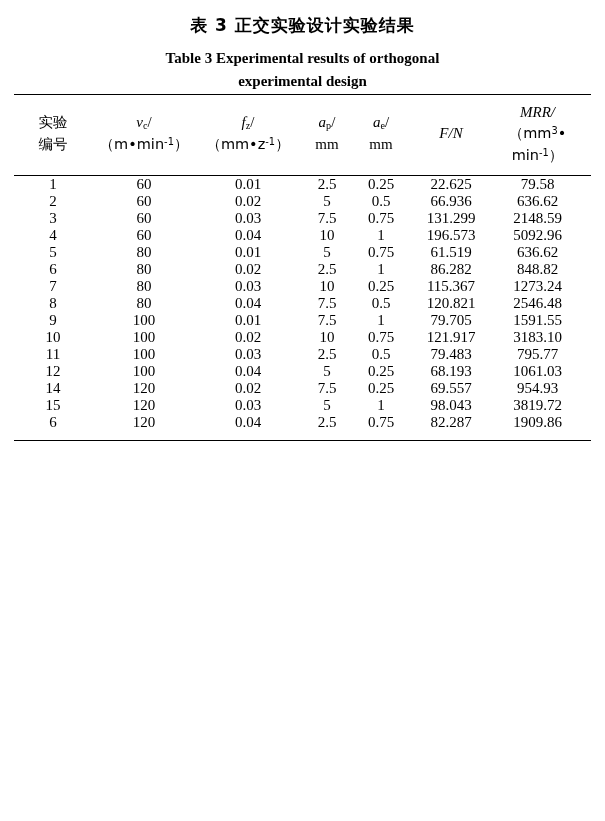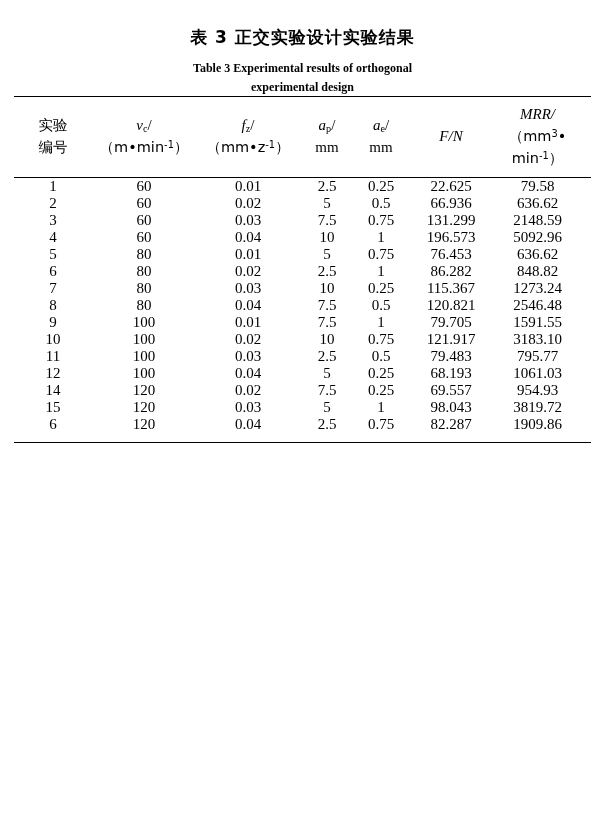--- a/index.html
+++ b/index.html
@@ -12,37 +12,37 @@
     height: 821px;
     font-family: "Liberation Serif", serif;
     color: #000000;
     position: relative;
     overflow: hidden;
   }
   .page {
     width: 605px;
     height: 599px;
     box-sizing: border-box;
-    padding: 20px 14px 0 14px;
+    padding: 8px 14px 0 14px;
   }
   .caption {
     text-align: center;
   }
   .caption-cn {
     font-family: "DejaVu Sans", sans-serif;
     font-weight: bold;
     font-size: 17px;
     letter-spacing: 1px;
     margin-top: 6px;
     margin-bottom: 10px;
   }
   .caption-en {
     font-family: "Liberation Serif", serif;
     font-weight: bold;
-    font-size: 12px;
+    font-size: 15px;
     line-height: 1.55;
     margin: 0 auto;
     width: 440px;
   }
   table.t {
     border-collapse: collapse;
     width: 577px;
     table-layout: fixed;
   }
   table.t td, table.t th {
@@ -190,21 +190,21 @@
           <td class="num">1</td>
           <td class="num">196.573</td>
           <td class="num pad-right">5092.96</td>
         </tr>
         <tr>
           <td class="num">5</td>
           <td class="num">80</td>
           <td class="num">0.01</td>
           <td class="num">5</td>
           <td class="num">0.75</td>
-          <td class="num">76.453</td>
+          <td class="num">61.519</td>
           <td class="num pad-right">636.62</td>
         </tr>
         <tr>
           <td class="num">6</td>
           <td class="num">80</td>
           <td class="num">0.02</td>
           <td class="num">2.5</td>
           <td class="num">1</td>
           <td class="num">86.282</td>
           <td class="num pad-right">848.82</td>

